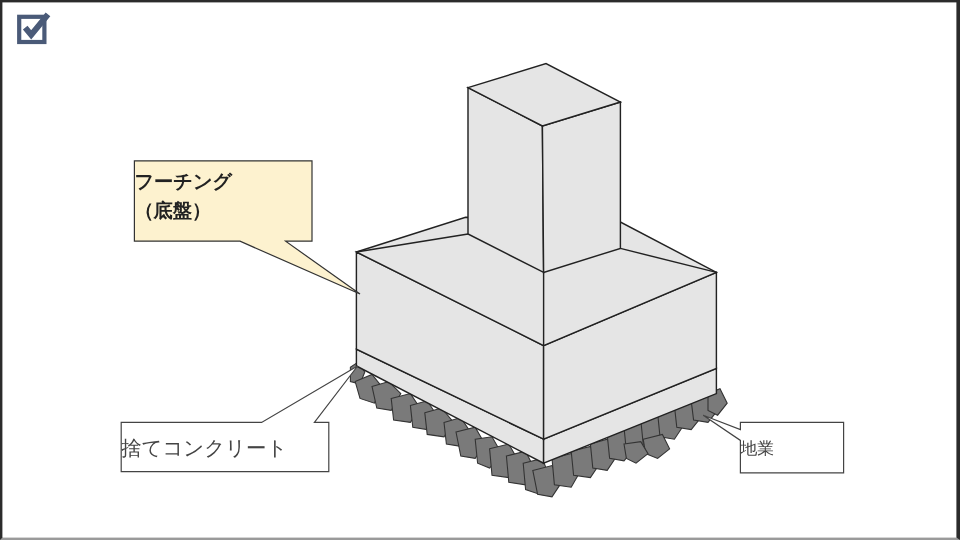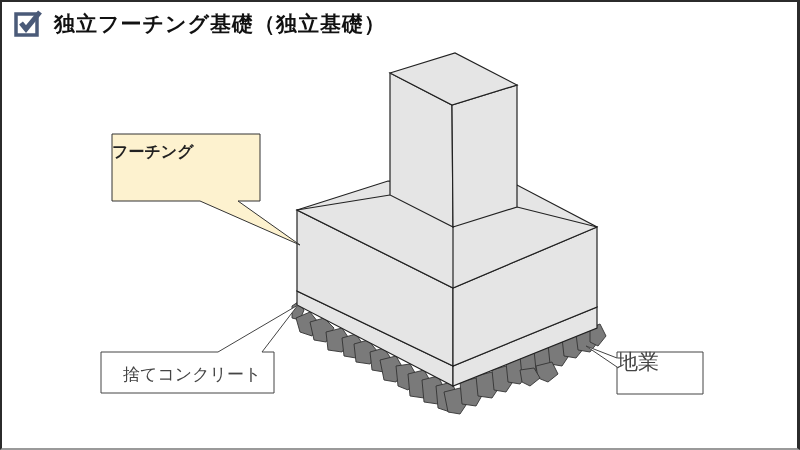--- a/index.html
+++ b/index.html
@@ -3,34 +3,33 @@
 <meta charset="utf-8">
 <style>
   html, body { margin: 0; padding: 0; }
   body { width: 800px; height: 450px; background: #ffffff; overflow: hidden; font-family: "DejaVu Sans", "Liberation Sans", sans-serif; }
   .frame { position: absolute; left: 0; top: 0; width: 797px; height: 448px; border-left: 2px solid #2b2b2b; border-top: 2px solid #2b2b2b; border-right: 3px solid #2b2b2b; border-bottom: 2px solid #9a9a9a; box-sizing: border-box; width: 800px; height: 450px; }
   .title { position: absolute; left: 14px; top: 6px; height: 36px; display: flex; align-items: center; }
   .title-text { font-size: 21px; font-weight: bold; color: #111; margin-left: 10px; letter-spacing: 1px; }
   .diagram { position: absolute; left: 0; top: 0; }
   .callout-text { position: absolute; text-align: left; color: #222; }
   .callout-footing { left: 112px; top: 140px; width: 140px; font-weight: bold; font-size: 16px; line-height: 24px; }
-  .callout-lean { left: 101px; top: 354px; width: 200px; font-size: 17px; line-height: 40px; color: #444; padding-left: 22px; }
-  .callout-base { left: 617px; top: 342px; width: 85px; font-size: 21px; line-height: 40px; color: #444; }
+  .callout-lean { left: 101px; top: 354px; width: 200px; font-size: 17px; line-height: 40px; color: #444; }
+  .callout-base { left: 617px; top: 354px; width: 85px; font-size: 14px; line-height: 40px; color: #444; }
 </style>
 </head>
 <body>
 
 <div class="frame"></div>
 
 <div class="title">
   <svg width="30" height="30" viewBox="0 0 30 30">
     <rect x="2" y="5" width="21" height="21" fill="none" stroke="#4a5a78" stroke-width="3.5"></rect>
     <path d="M7 14 L12 20 L26 3" fill="none" stroke="#4a5a78" stroke-width="5" stroke-linejoin="miter"></path>
   </svg>
-  <span class="title-text">独立フーチング基礎（独立基礎）</span>
 </div>
 
 <svg class="diagram" width="800" height="450" viewBox="0 0 800 450">
 
   <g fill="#7a7a7a" stroke="#333" stroke-width="0.9">
     <polygon points="292,306 298,302 304,310 300,320 292,318"></polygon>
     <polygon points="296,318 310,312 318,322 312,336 300,332"></polygon>
     <polygon points="310,322 324,318 334,328 326,342 314,340"></polygon>
     <polygon points="326,332 342,328 350,340 342,352 328,350"></polygon>
     <polygon points="342,338 356,334 364,346 356,358 344,356"></polygon>
@@ -85,15 +84,16 @@
     <polygon points="101,352 218,352 298,305 262,352 274,352 274,393 101,393" fill="#ffffff" stroke="#444" stroke-width="1"></polygon>
   </g>
 
   <g>
     <polygon points="617,352 617,358 586,346 617,367 617,394 703,394 703,352" fill="#ffffff" stroke="#444" stroke-width="1"></polygon>
   </g>
 </svg>
 
 <div class="callout-text callout-footing">
   <div>フーチング</div>
+  <div>（底盤）</div>
 </div>
 <div class="callout-text callout-lean">捨てコンクリート</div>
 <div class="callout-text callout-base">地業</div>
 
 </body></html>

